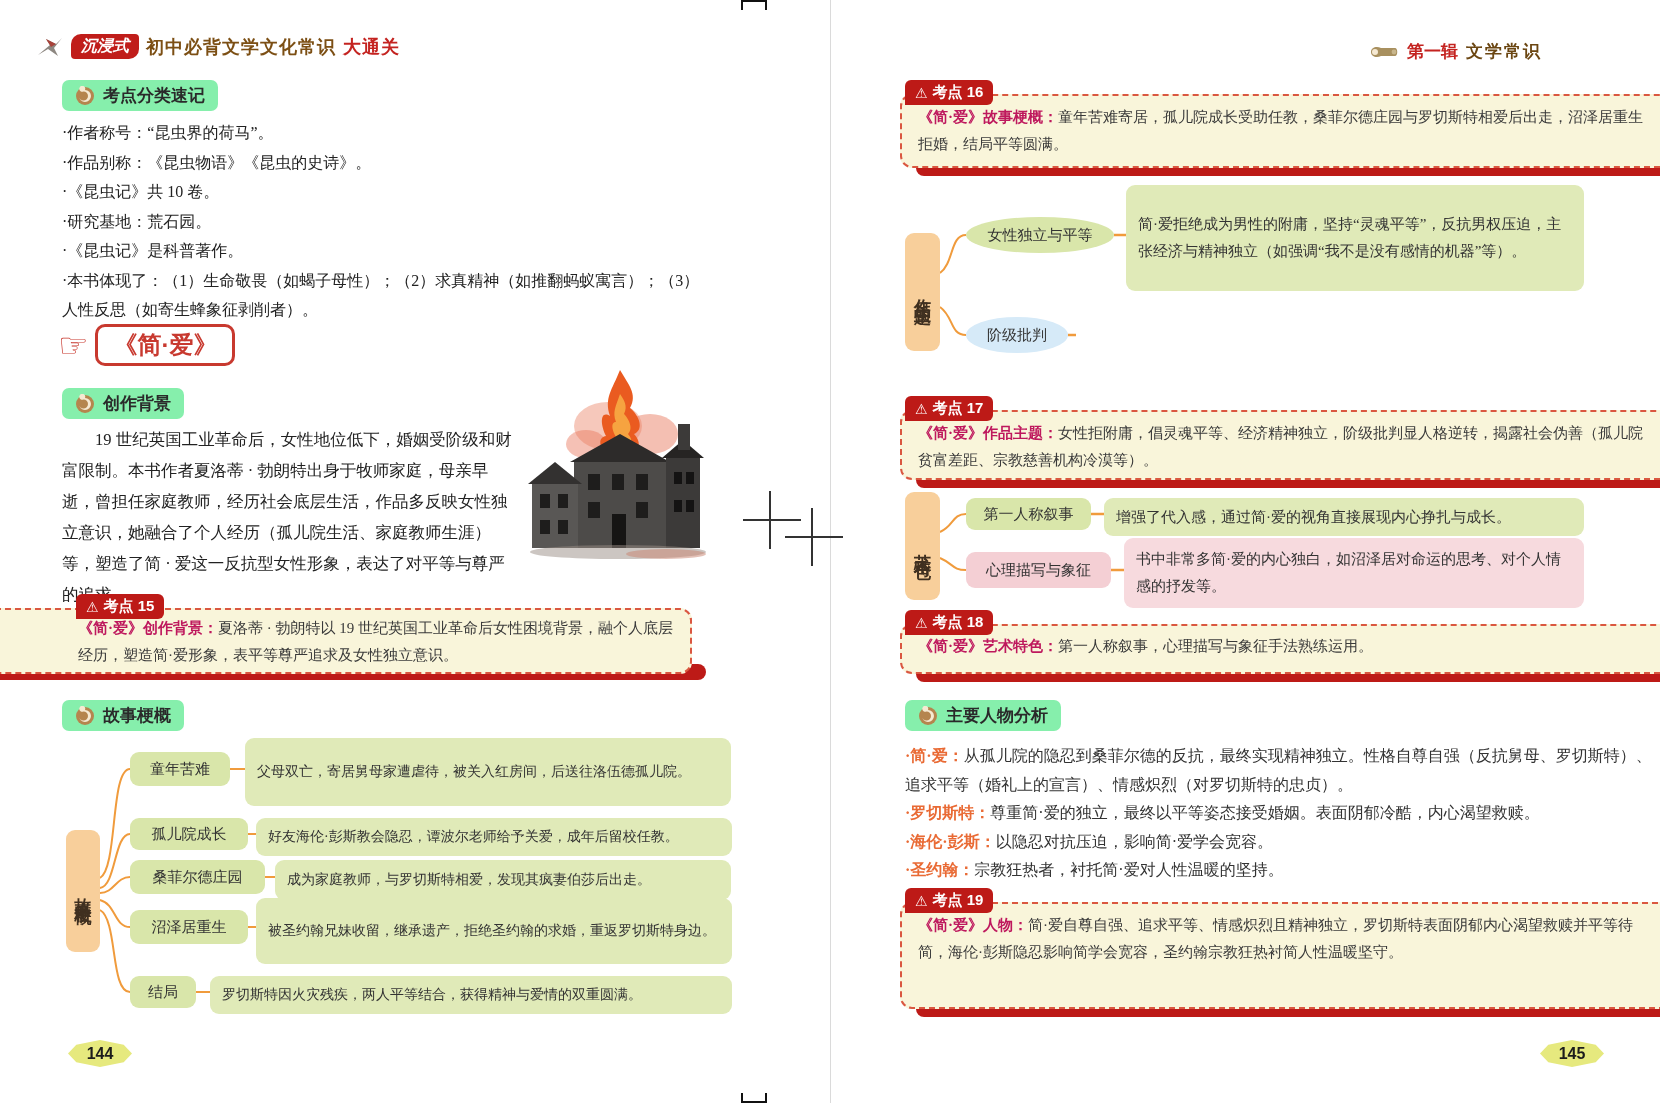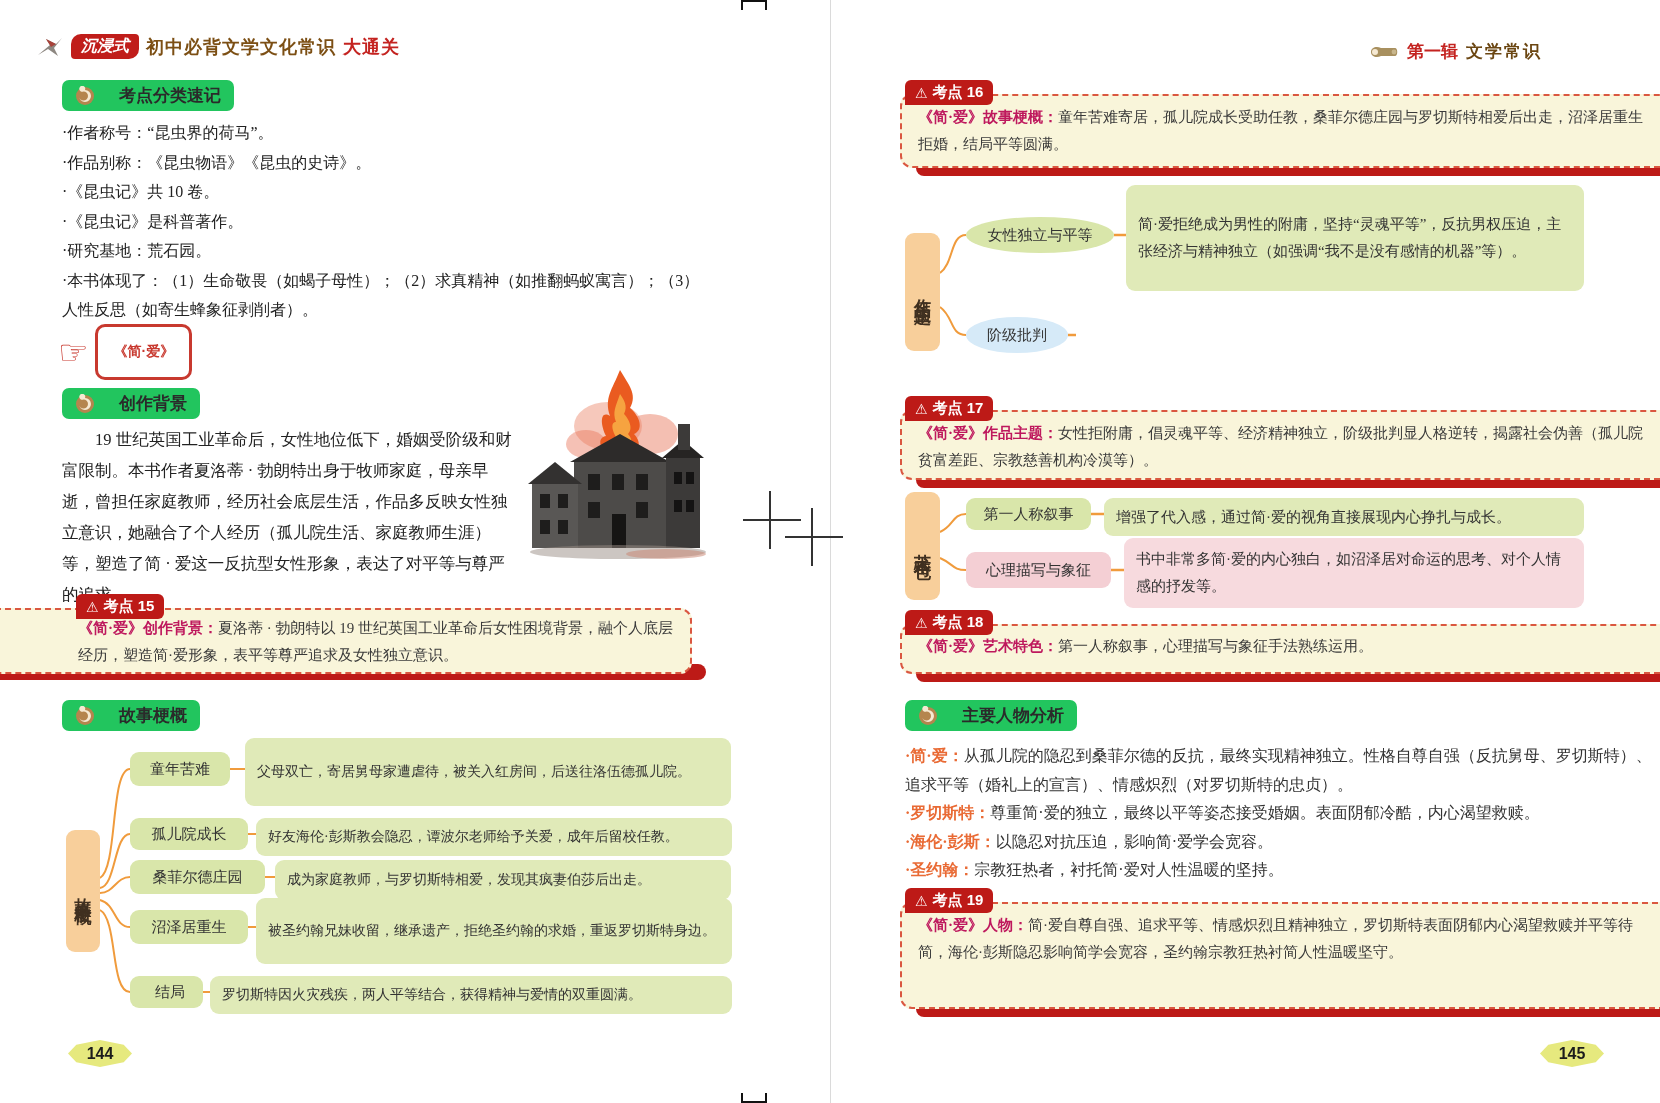--- a/index.html
+++ b/index.html
@@ -12,30 +12,30 @@
   .hdr-left{left:36px;top:34px;display:flex;align-items:center;gap:7px;}
   .badge-red{background:#c01d1a;color:#fff;font-weight:bold;font-size:16px;font-style:italic;
              padding:2px 10px;border-radius:10px 4px 10px 4px;}
   .hdr-title{font-weight:bold;font-size:18px;color:#7c4f14;letter-spacing:1px;}
   .hdr-suffix{font-weight:bold;font-size:18px;color:#c42320;letter-spacing:1px;}
   .hdr-right{top:40px;right:118px;display:flex;align-items:center;gap:8px;}
   .hdr-part{font-weight:bold;font-size:17px;color:#c42320;}
   .hdr-subject{font-weight:bold;font-size:17px;color:#6b4612;letter-spacing:2px;}
 
   
-  .sec-label{display:inline-flex;align-items:center;gap:24px;background:#22c55e;border-radius:7px;
+  .sec-label{display:inline-flex;align-items:center;gap:8px;background:#86efac;border-radius:7px;
              padding:4px 13px;font-weight:bold;font-size:17px;color:#2a2a2a;}
 
   
   .bullets{width:648px;font-size:16px;line-height:29.5px;color:#222;}
   .para{width:452px;font-size:16.5px;line-height:31px;color:#222;text-indent:2em;}
 
   
   .booktitle-box{border:3px solid #c8392f;border-radius:10px;color:#c8392f;font-weight:bold;
-                 font-size:14px;padding:16px 15px;background:#fff;}
+                 font-size:24px;padding:2px 15px;background:#fff;}
   .hand{color:#c8392f;font-size:34px;line-height:30px;}
 
   
   .kd-box{background:#f9f5da;border:2px dashed #da5740;}
   .kd-chip{position:absolute;background:#bd1a17;color:#fff;font-weight:bold;font-size:15px;
            padding:3px 10px;border-radius:6px 6px 6px 0;display:inline-flex;align-items:center;gap:5px;z-index:4;}
   .kd-chip .warn{font-size:14px;}
   .kd-ribbon{position:absolute;background:#bd1a17;z-index:1;}
   .kd-text{font-family:"Liberation Serif","DejaVu Serif",serif;font-size:15px;line-height:27px;color:#3a3a3a;}
   .kd-label{color:#be185d;font-weight:bold;margin-top:19px;}
@@ -102,22 +102,22 @@
         <circle cx="10" cy="10" r="9" fill="#b5854e"></circle>
         <path d="M10 4 a6 6 0 1 1 -6 6 a4.5 4.5 0 1 0 4.5 -4.5 a3 3 0 1 1 1.5 -1.5" fill="#f6e9d2"></path>
       </svg>
       <span>考点分类速记</span>
     </span>
   </div>
   <div class="abs bullets serif" style="left:62px;top:118px;">
     <div>·作者称号：“昆虫界的荷马”。</div>
     <div>·作品别称：《昆虫物语》《昆虫的史诗》。</div>
     <div>·《昆虫记》共 10 卷。</div>
+    <div>·研究基地：荒石园。</div>
     <div>·《昆虫记》是科普著作。</div>
-    <div>·研究基地：荒石园。</div>
     <div>·本书体现了：（1）生命敬畏（如蝎子母性）；（2）求真精神（如推翻蚂蚁寓言）；（3）人性反思（如寄生蜂象征剥削者）。</div>
   </div>
 
   <div class="abs" style="left:58px;top:324px;display:flex;align-items:center;gap:7px;">
     <span class="hand">☞</span>
     <span class="booktitle-box">《简·爱》</span>
   </div>
 
   <div class="abs" style="left:62px;top:388px;">
     <span class="sec-label">
@@ -202,21 +202,21 @@
 
     <div class="mapnode mm-node green-l" style="left:70px;top:80px;width:118px;height:32px;">孤儿院成长</div>
     <div class="mapnode mm-content green-c" style="left:196px;top:80px;width:452px;height:32px;">好友海伦·彭斯教会隐忍，谭波尔老师给予关爱，成年后留校任教。</div>
 
     <div class="mapnode mm-node green-l" style="left:70px;top:122px;width:135px;height:34px;">桑菲尔德庄园</div>
     <div class="mapnode mm-content green-c" style="left:215px;top:122px;width:432px;height:34px;">成为家庭教师，与罗切斯特相爱，发现其疯妻伯莎后出走。</div>
 
     <div class="mapnode mm-node green-l" style="left:70px;top:172px;width:118px;height:34px;">沼泽居重生</div>
     <div class="mapnode mm-content green-c" style="left:196px;top:160px;width:452px;height:60px;">被圣约翰兄妹收留，继承遗产，拒绝圣约翰的求婚，重返罗切斯特身边。</div>
 
-    <div class="mapnode mm-node green-l" style="left:70px;top:238px;width:66px;height:32px;padding-left:7px;">结局</div>
+    <div class="mapnode mm-node green-l" style="left:70px;top:238px;width:66px;height:32px;">结局</div>
     <div class="mapnode mm-content green-c" style="left:150px;top:238px;width:498px;height:32px;padding-left:12px;">罗切斯特因火灾残疾，两人平等结合，获得精神与爱情的双重圆满。</div>
   </div>
 
   <div class="abs pageno" style="left:68px;top:1040px;">144</div>
 
   <div class="abs hdr-right">
     <svg width="30" height="16" viewBox="0 0 30 16">
       <path d="M2 8 C2 3 8 2 12 4 L26 4 C29 4 29 12 26 12 L12 12 C8 14 2 13 2 8 Z" fill="#a8905f"></path>
       <circle cx="6" cy="8" r="3" fill="#f6e9d2"></circle>
       <circle cx="25" cy="8" r="2.4" fill="#c8b68c"></circle>

